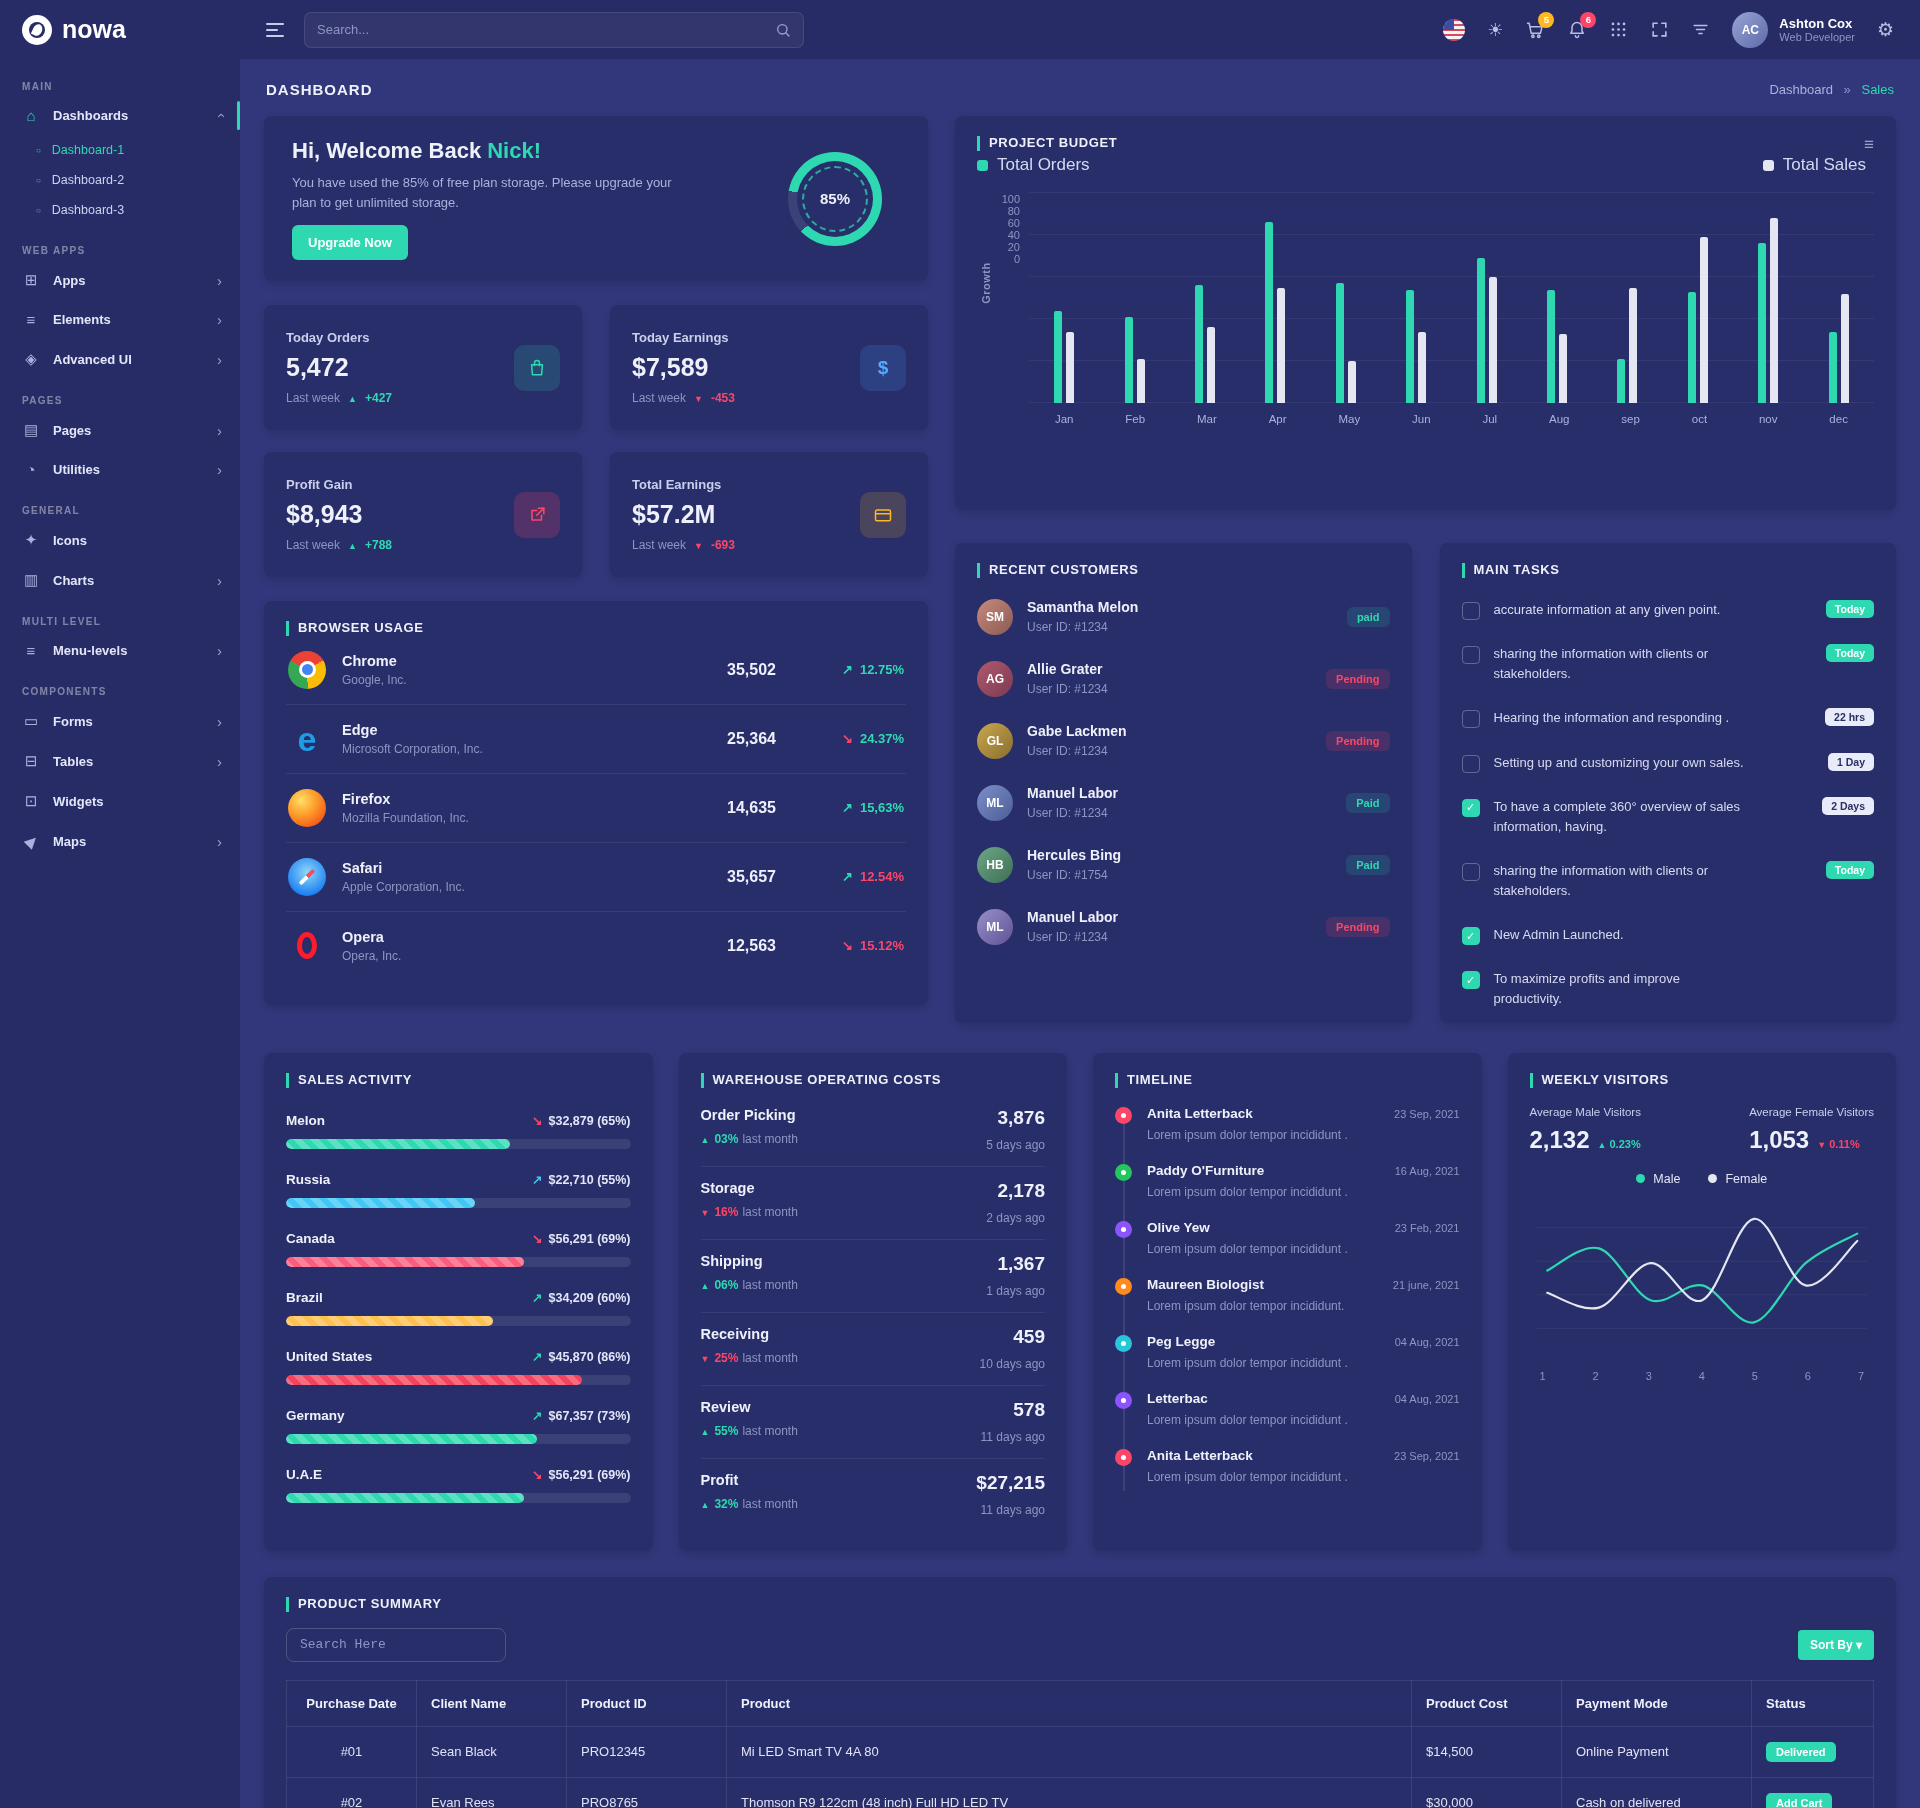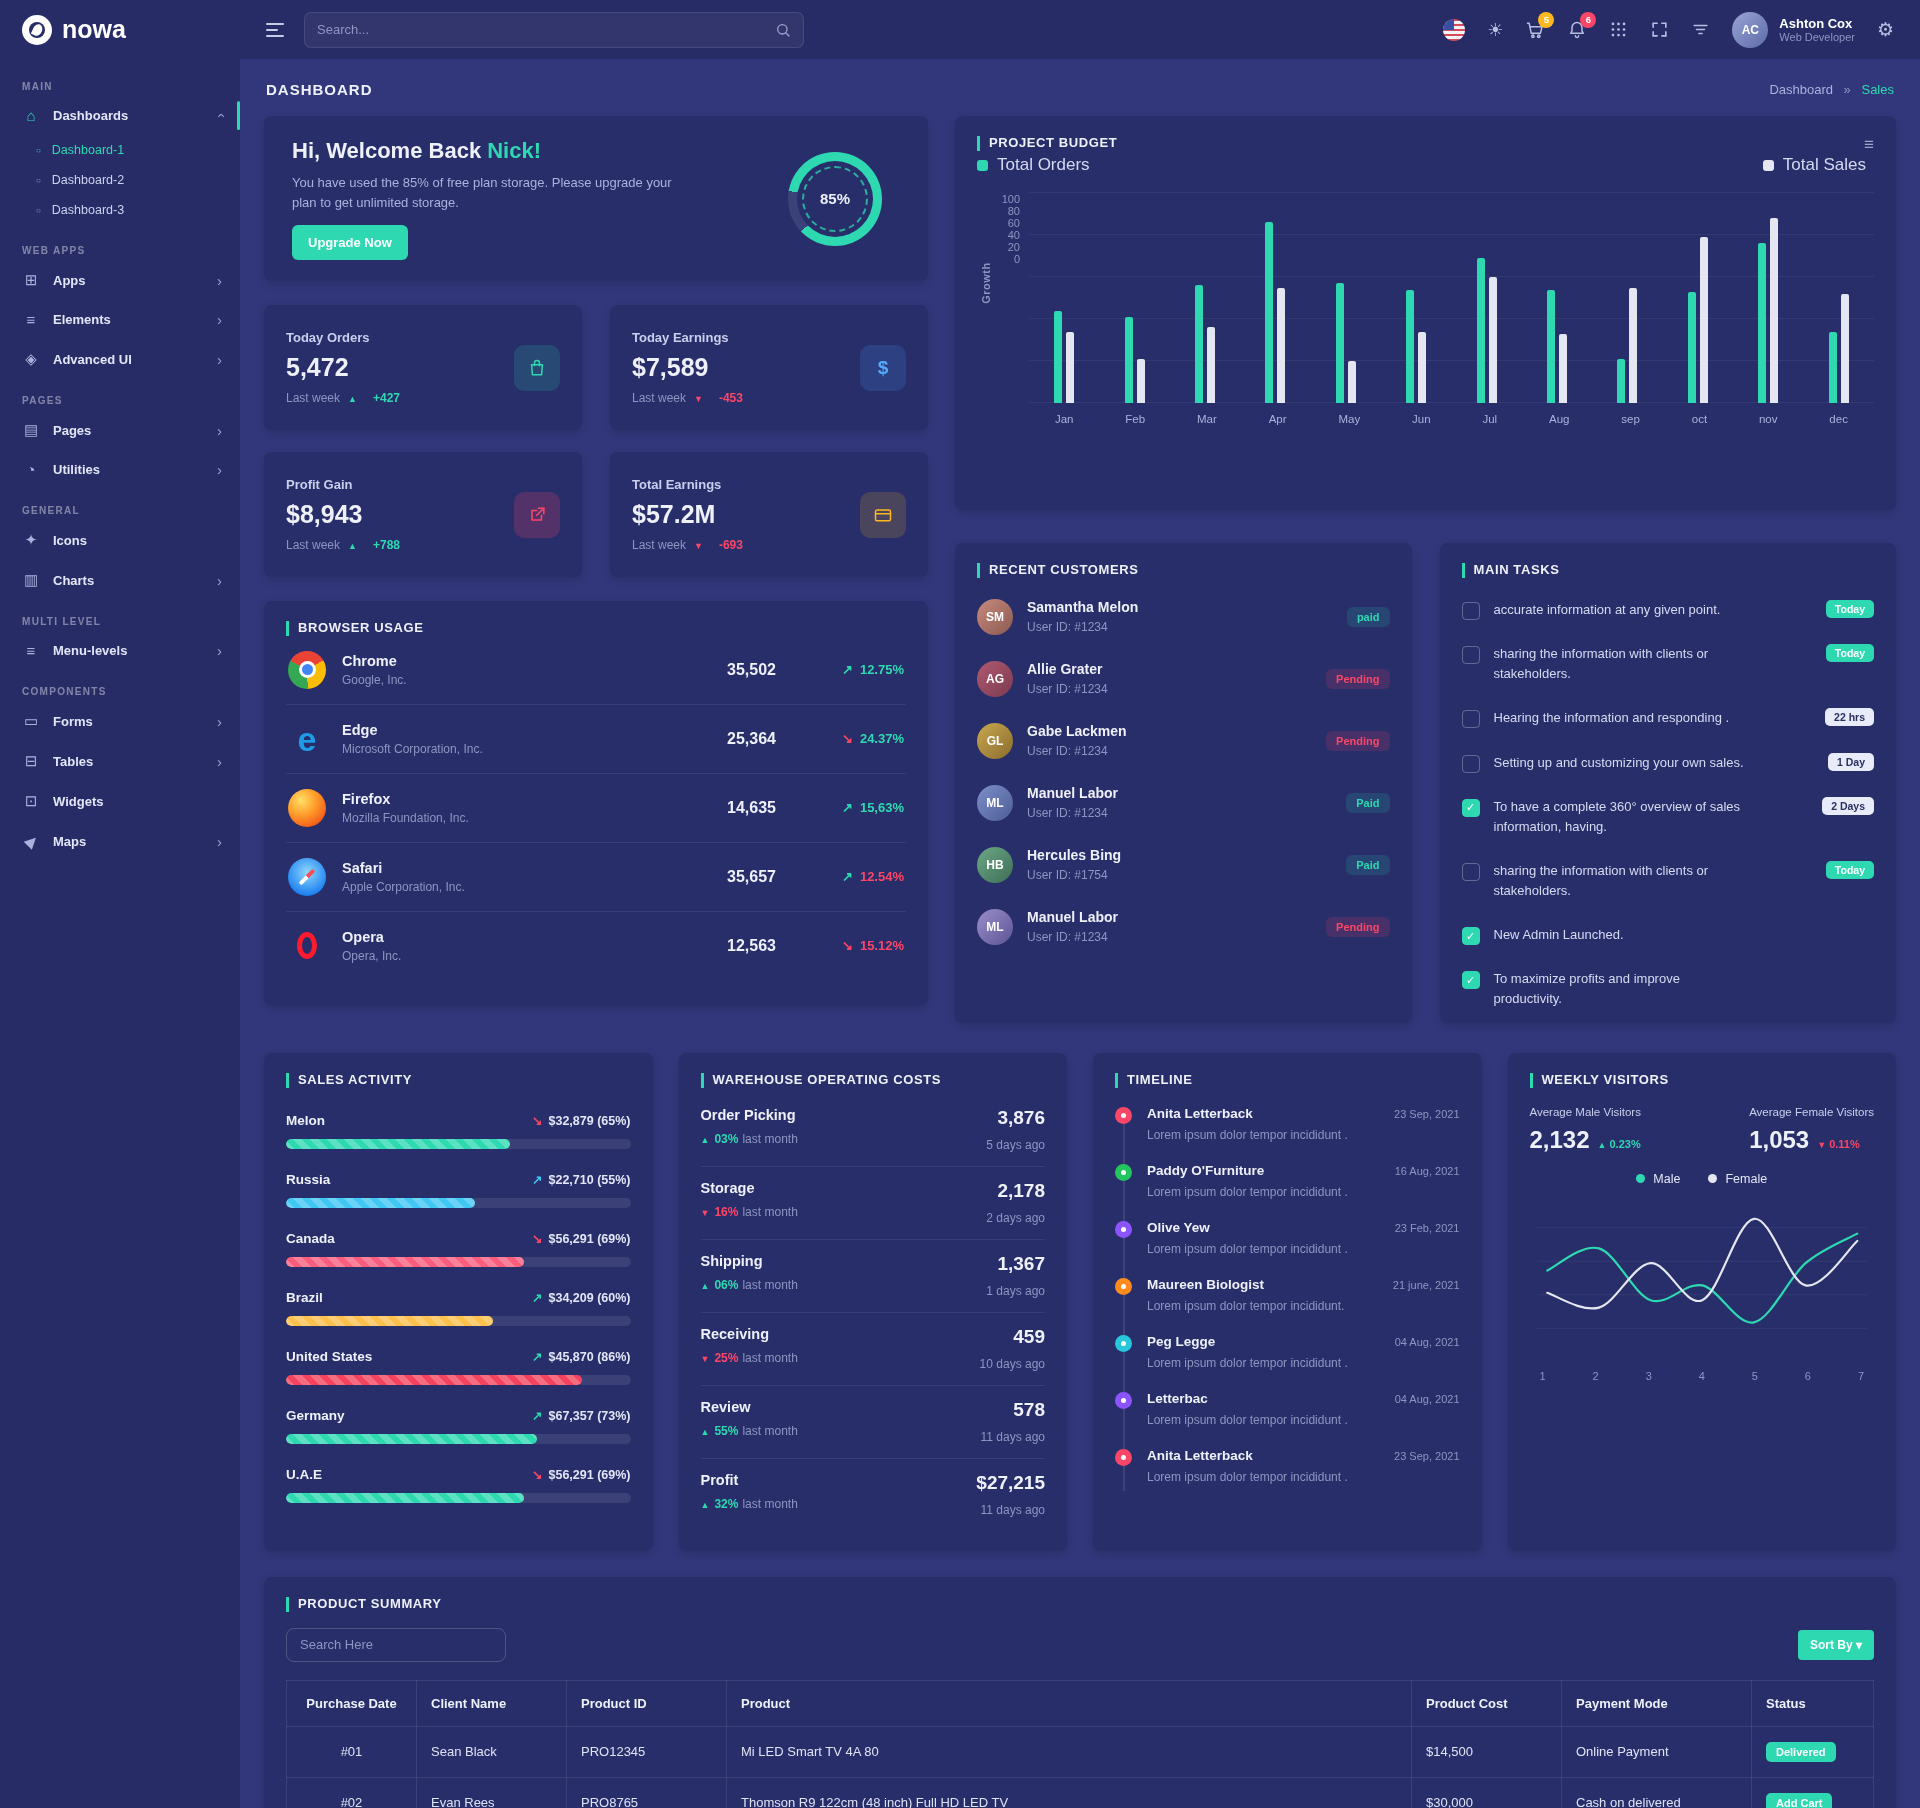--- a/index.html
+++ b/index.html
@@ -74,21 +74,21 @@
   .donut{position:absolute;right:46px;top:50%;transform:translateY(-50%);width:94px;height:94px;border-radius:50%;background:conic-gradient(from -80deg,var(--teal) 0 85%,#3b4279 85% 100%)}
   .donut-in{position:absolute;inset:9px;background:var(--c-card);border-radius:50%;display:flex;align-items:center;justify-content:center}
   .donut-dash{position:absolute;inset:5px;border:2px dashed rgba(46,217,177,.75);border-radius:50%}
   .donut-val{font-size:15px;font-weight:bold;position:relative}
   
   .stats{display:grid;grid-template-columns:1fr 1fr;gap:22px 28px}
   .stat{height:125px;display:flex;justify-content:space-between;align-items:center;padding:18px 22px}
   .st-label{font-size:13px;font-weight:bold;color:#c9cfec}
   .st-value{font-size:25px;font-weight:bold;margin:8px 0 9px}
   .st-period{font-size:12px;color:var(--muted)}
-  .st-delta{font-weight:bold;margin-left:16px;font-size:12px}
+  .st-delta{font-weight:bold;margin-left:8px;font-size:12px}
   .st-arrow{font-size:9px;margin-left:8px}
   .up{color:var(--teal)} .down{color:var(--red)} .c-blue{color:var(--blue)}
   .st-ic{width:46px;height:46px;border-radius:10px;display:flex;align-items:center;justify-content:center;font-size:18px;font-weight:bold}
   .ic-teal{background:rgba(46,217,177,.16);color:var(--teal)}
   .ic-blue{background:rgba(77,163,255,.16);color:#55aaff}
   .ic-pink{background:rgba(251,70,104,.2);color:var(--red)}
   .ic-orange{background:rgba(255,184,34,.16);color:var(--orange)}
   
   .browser-card{height:404px}
   .br-row{display:flex;align-items:center;gap:16px;padding:15px 2px;border-bottom:1px solid var(--c-line)}
@@ -177,21 +177,21 @@
   .vs-value{font-size:24px;font-weight:bold}
   .vs-delta{font-size:11px;font-weight:bold}
   .vs-delta .tri{font-size:9px;margin-right:3px}
   .vs-legend{display:flex;gap:28px;justify-content:center;margin:18px 0 2px;font-size:12.5px;color:#e2e6f8}
   .vs-legend i{width:9px;height:9px;border-radius:50%;display:inline-block;margin-right:8px}
   .vs-chart{margin-top:8px}
   .vs-x{display:flex;justify-content:space-between;padding:4px 10px 0;font-size:11px;color:var(--muted)}
   
   .product{margin-top:26px;height:520px}
   .ps-head{display:flex;justify-content:space-between;align-items:center;margin:16px 0 18px}
-  .ps-search{width:220px;height:32px;background:transparent;border:1px solid rgba(255,255,255,.18);border-radius:8px;color:#e2e6f8;font-size:13px;padding:16px 13px;outline:none;font-family:Liberation Sans, sans-serif}
+  .ps-search{width:220px;height:32px;background:transparent;border:1px solid rgba(255,255,255,.18);border-radius:8px;color:#e2e6f8;font-size:13px;padding:16px 13px;outline:none;font-family:Liberation Mono, monospace}
   .ps-search::placeholder{color:var(--muted)}
   .btn-sort{background:var(--teal);color:#fff;border:none;border-radius:4px;padding:8px 12px;font-size:12px;font-weight:bold;cursor:pointer;font-family:inherit}
   table{width:100%;border-collapse:collapse;font-size:13px}
   th,td{border:1px solid rgba(255,255,255,.09);padding:15px 14px;text-align:left}
   th{font-weight:bold;color:#eef0fa}
   td{color:#dfe3f6}
   th:first-child,td:first-child{text-align:center}
   .pill{background:var(--teal);color:#fff;font-size:11px;font-weight:bold;padding:4px 10px;border-radius:5px;display:inline-block}
   svg.ic{display:block}
 </style>

